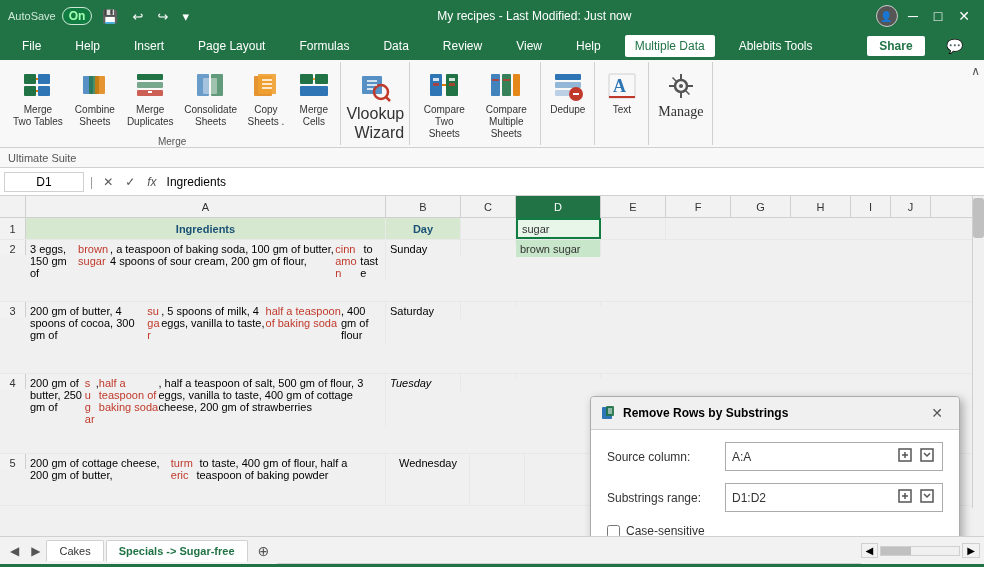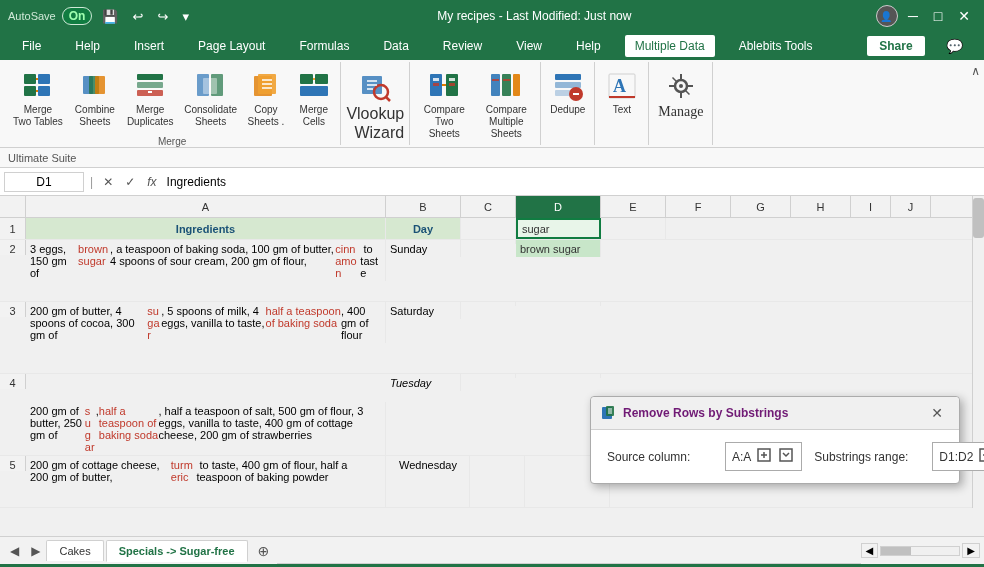--- a/index.html
+++ b/index.html
@@ -238,23 +238,23 @@
     }
     .dialog-title-bar {
       background: #f0f0f0;
       border-bottom: 1px solid #d0d0d0;
       padding: 6px 10px;
       display: flex;
       align-items: center;
       justify-content: space-between;
       border-radius: 4px 4px 0 0;
     }
-    .dialog-title-text { font-size: 12px; color: #701a75; font-weight: 600; display: flex; align-items: center; gap: 6px; }
+    .dialog-title-text { font-size: 12px; color: #000000; font-weight: 600; display: flex; align-items: center; gap: 6px; }
     .dialog-close { background: none; border: none; cursor: pointer; font-size: 14px; color: #555; padding: 2px 6px; }
-    .dialog-body { padding: 12px 16px; display: flex; flex-direction: row; gap: 12px; }
+    .dialog-body { padding: 12px 16px; display: flex; flex-direction: column; gap: 12px; }
     .dialog-field { display: flex; align-items: center; gap: 8px; }
     .dialog-label { font-size: 12px; color: #333; width: 110px; flex-shrink: 0; }
     .dialog-input-area {
       flex: 1; display: flex; align-items: center; gap: 4px;
       border: 1px solid #ababab; padding: 3px 6px; background: white;
     }
     .dialog-input-text { flex: 1; font-size: 12px; color: #333; }
     .dialog-input-btn { background: none; border: none; cursor: pointer; color: #555; padding: 2px; }
     .dialog-checkbox-row { display: flex; align-items: center; gap: 6px; font-size: 12px; color: #333; }
     .dialog-checkbox { width: 13px; height: 13px; accent-color: #217346; }
@@ -559,21 +559,21 @@
       <div class="row-num" style="align-self:flex-start; padding-top:3px;">3</div>
       <div class="cell cw-a wrap" style="white-space:pre-wrap; word-break:break-word; align-items:flex-start; padding-top:3px;">200 gm of butter, 4 spoons of cocoa, 300 gm of <span class="highlight">sugar</span>, 5 spoons of milk, 4 eggs, vanilla to taste, <span class="highlight">half a teaspoon of baking soda</span>, 400 gm of flour</div>
       <div class="cell cw-b" style="align-items:flex-start; padding-top:3px;">Saturday</div>
       <div class="cell cw-c"></div>
       <div class="cell cw-d"></div>
       <div class="cell cw-more"></div>
     </div>
 
     <div class="row row-tall3" style="min-height:80px;">
       <div class="row-num" style="align-self:flex-start; padding-top:3px;">4</div>
-      <div class="cell cw-a wrap" style="white-space:pre-wrap; word-break:break-word; align-items:flex-start; padding-top:3px;margin-top:28px;">200 gm of butter, 250 gm of <span class="highlight">sugar</span>, <span class="highlight">half a teaspoon of baking soda</span>, half a teaspoon of salt, 500 gm of flour, 3 eggs, vanilla to taste, 400 gm of cottage cheese, 200 gm of strawberries</div>
+      <div class="cell cw-a wrap" style="white-space:pre-wrap; word-break:break-word; align-items:flex-start; padding-top:3px;">200 gm of butter, 250 gm of <span class="highlight">sugar</span>, <span class="highlight">half a teaspoon of baking soda</span>, half a teaspoon of salt, 500 gm of flour, 3 eggs, vanilla to taste, 400 gm of cottage cheese, 200 gm of strawberries</div>
       <div class="cell cw-b" style="align-items:flex-start; padding-top:3px;font-style:italic;">Tuesday</div>
       <div class="cell cw-c"></div>
       <div class="cell cw-d"></div>
       <div class="cell cw-more"></div>
     </div>
 
     <div class="row" style="min-height:52px;">
       <div class="row-num" style="align-self:flex-start; padding-top:3px;">5</div>
       <div class="cell cw-a wrap" style="white-space:pre-wrap; word-break:break-word; align-items:flex-start; padding-top:3px;">200 gm of cottage cheese, 200 gm of butter, <span class="highlight">turmeric</span> to taste, 400 gm of flour, half a teaspoon of baking powder</div>
       <div class="cell cw-b" style="align-items:flex-start; padding-top:3px;margin-left:9px;">Wednesday</div>

